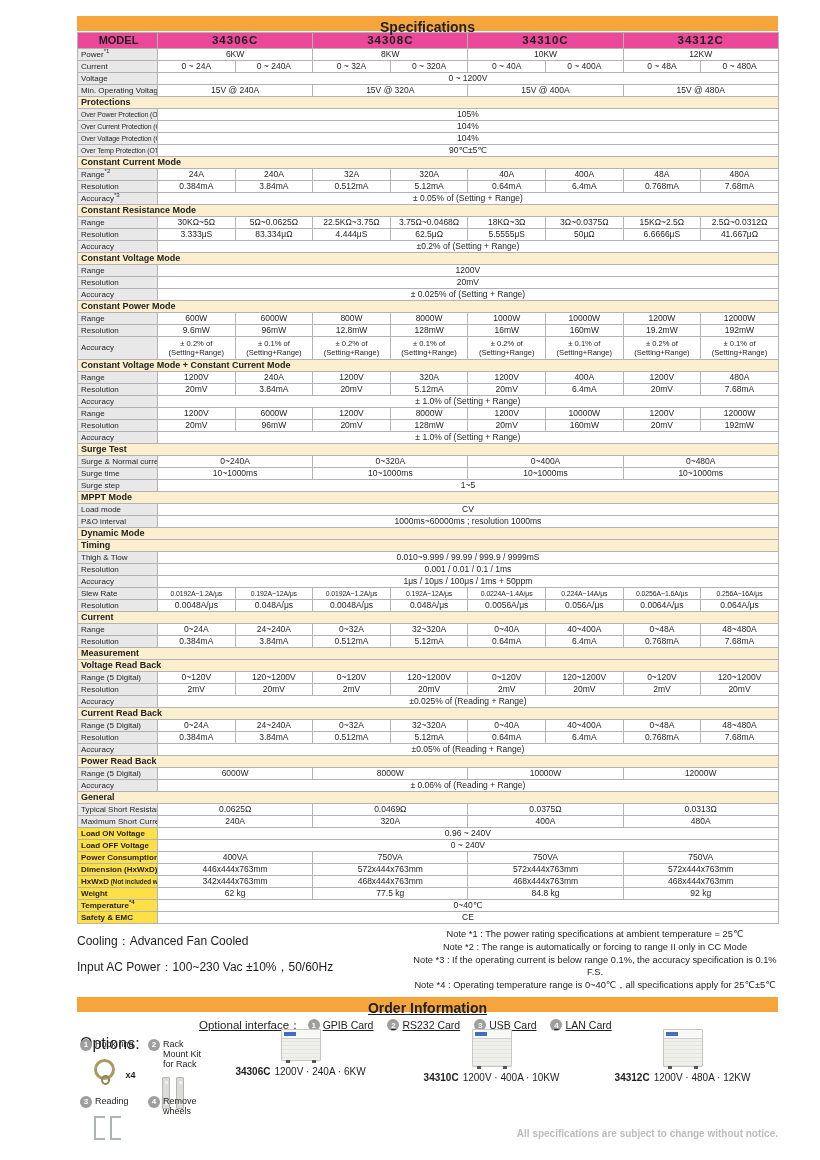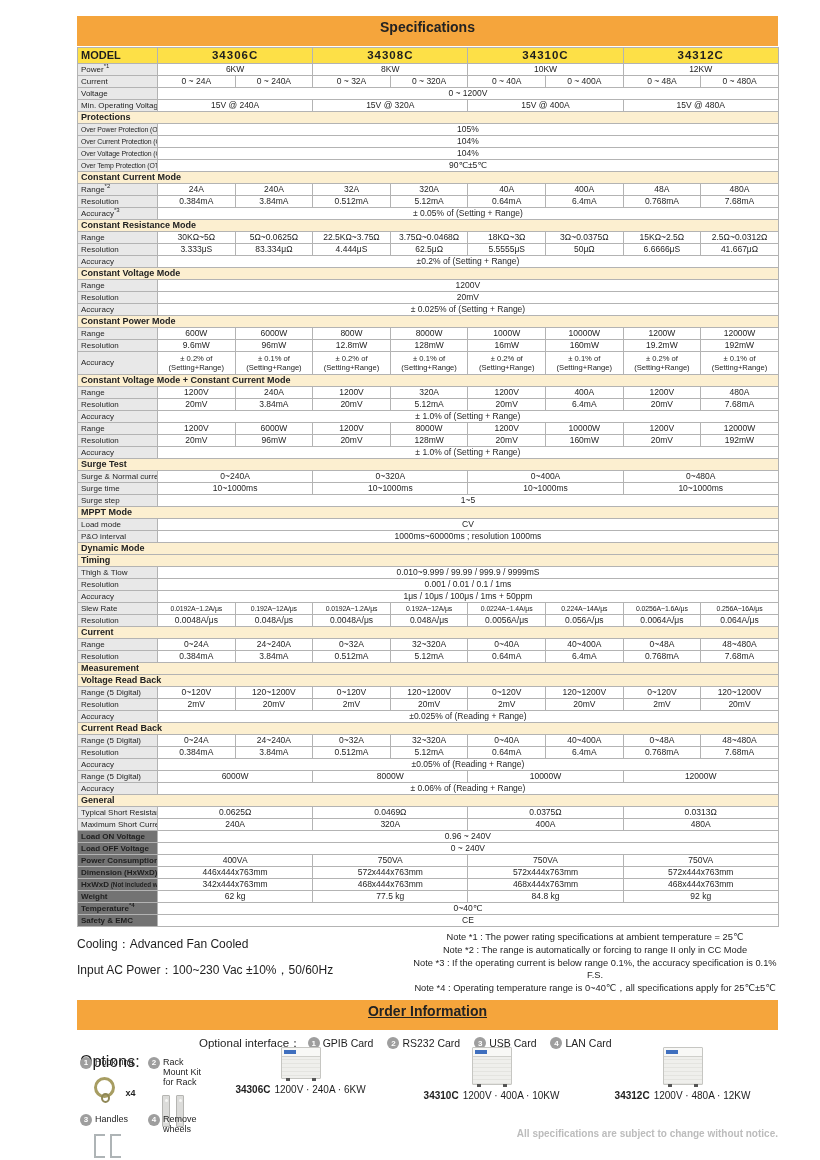--- a/index.html
+++ b/index.html
@@ -4,65 +4,66 @@
 <style>
   html,body{margin:0;padding:0;}
   body{
     width:820px;height:1160px;overflow:hidden;position:relative;
     background:#ffffff;color:#1e1e1e;
     font-family:"Liberation Sans","DejaVu Sans",sans-serif;
     -webkit-font-smoothing:antialiased;
   }
   .main-col{margin-left:77px;width:701px;}
   .banner{
-    height:30px;line-height:23px;background:#f5a53c;text-align:center;
+    height:15px;line-height:23px;background:#f5a53c;text-align:center;
     font-size:14px;font-weight:bold;color:#222;
   }
   .spec-banner{margin-top:16px;}
   table.spec{
     width:701px;border-collapse:collapse;table-layout:fixed;margin-top:1px;
   }
   table.spec col.lab{width:80px;}
   table.spec col.c{width:77.6px;}
   table.spec td{
     border:1px solid #b3b3b3;height:11px;line-height:11px;padding:0 1px;
     font-size:8.5px;text-align:center;white-space:nowrap;overflow:hidden;
     background:#fff;
   }
   table.spec td.label{
     background:#e8e8e8;text-align:left;padding-left:3px;font-size:8px;
   }
   table.spec td.label.tiny{font-size:6.9px;letter-spacing:-0.1px;}
-  table.spec td.label.general{background:#737373;font-weight:bold;}
+  table.spec td.label.general{background:#fde047;font-weight:bold;}
   table.spec td.section{
     background:#fcefd0;font-weight:bold;text-align:left;font-size:9px;
     padding-left:3px;color:#222;
   }
   table.spec tr.model td{
-    background:#fde047;font-weight:bold;font-size:11.5px;height:15px;line-height:15px;
+    background:#ec4899;font-weight:bold;font-size:11.5px;height:15px;line-height:15px;
     letter-spacing:1px;
+    text-align:center;
   }
   table.spec tr.model td.label{font-size:11px;letter-spacing:0;}
   table.spec tr.tall td{height:22px;line-height:9px;white-space:pre-line;font-size:7.6px;}
   table.spec tr.tall td.label{font-size:8px;line-height:22px;}
   table.spec td.cell.small{font-size:6.9px;letter-spacing:-0.1px;}
   sup{font-size:6px;vertical-align:super;line-height:0;}
   .lsmall{font-size:6.3px;}
 
   .notes{display:flex;margin-top:5px;font-size:9.5px;}
   .notes .left{width:335px;padding-top:4px;}
   .notes .left div{font-size:12px;margin-bottom:9px;}
   .notes .right{flex:1;text-align:center;}
   .notes .right div{margin-bottom:1.5px;font-size:9.3px;line-height:11.5px;}
 
   .order-banner{margin-top:4px;text-decoration:underline;}
 
   .order-content{position:relative;height:148px;margin-top:3px;}
   .opt-head{position:absolute;left:3px;top:20px;font-size:16px;}
-  .iface-line{position:absolute;left:122px;top:3px;font-size:11px;display:flex;align-items:center;gap:7px;}
+  .iface-line{position:absolute;left:122px;top:3px;font-size:11px;display:flex;align-items:center;gap:7px;text-decoration:underline;}
   .numchip{
     display:inline-flex;width:12px;height:12px;border-radius:50%;background:#9e9e9e;
     color:#fff;font-size:8px;font-weight:bold;align-items:center;justify-content:center;
     margin-right:3px;flex:0 0 auto;
   }
   .iface-item{display:inline-flex;align-items:center;font-size:10.5px;}
 
   .options-grid{position:absolute;left:3px;top:24px;width:125px;}
   .opt-item{position:absolute;font-size:9px;}
   .opt-label{display:flex;align-items:flex-start;line-height:10px;}
@@ -497,20 +498,23 @@
           <td class="cell">0.512mA</td>
           <td class="cell">5.12mA</td>
           <td class="cell">0.64mA</td>
           <td class="cell">6.4mA</td>
           <td class="cell">0.768mA</td>
           <td class="cell">7.68mA</td>
         </tr>
         <tr>
           <td class="label">Accuracy</td>
           <td class="cell" colspan="8">±0.05% of (Reading + Range)</td>
+        </tr>
+        <tr>
+          <td class="section" colspan="9">Power Read Back</td>
         </tr>
         <tr>
           <td class="label">Range (5 Digital)</td>
           <td class="cell" colspan="2">6000W</td>
           <td class="cell" colspan="2">8000W</td>
           <td class="cell" colspan="2">10000W</td>
           <td class="cell" colspan="2">12000W</td>
         </tr>
         <tr>
           <td class="label">Accuracy</td>
@@ -634,21 +638,21 @@
       <div class="opt-item opt2" style="width:62px;">
         <div class="opt-label" style="white-space:normal;">
           <span class="numchip">2</span>
           <span>Rack Mount Kit for Rack</span>
         </div>
         <div class="opt-icon rack-icon"><span></span><span></span></div>
       </div>
       <div class="opt-item opt3">
         <div class="opt-label">
           <span class="numchip">3</span>
-          <span>Handles</span>
+          <span>Reading</span>
         </div>
         <div class="opt-icon handle-icon"><span></span><span></span></div>
       </div>
       <div class="opt-item opt4">
         <div class="opt-label">
           <span class="numchip">4</span>
           <span>Remove wheels</span>
         </div>
 
       </div>

